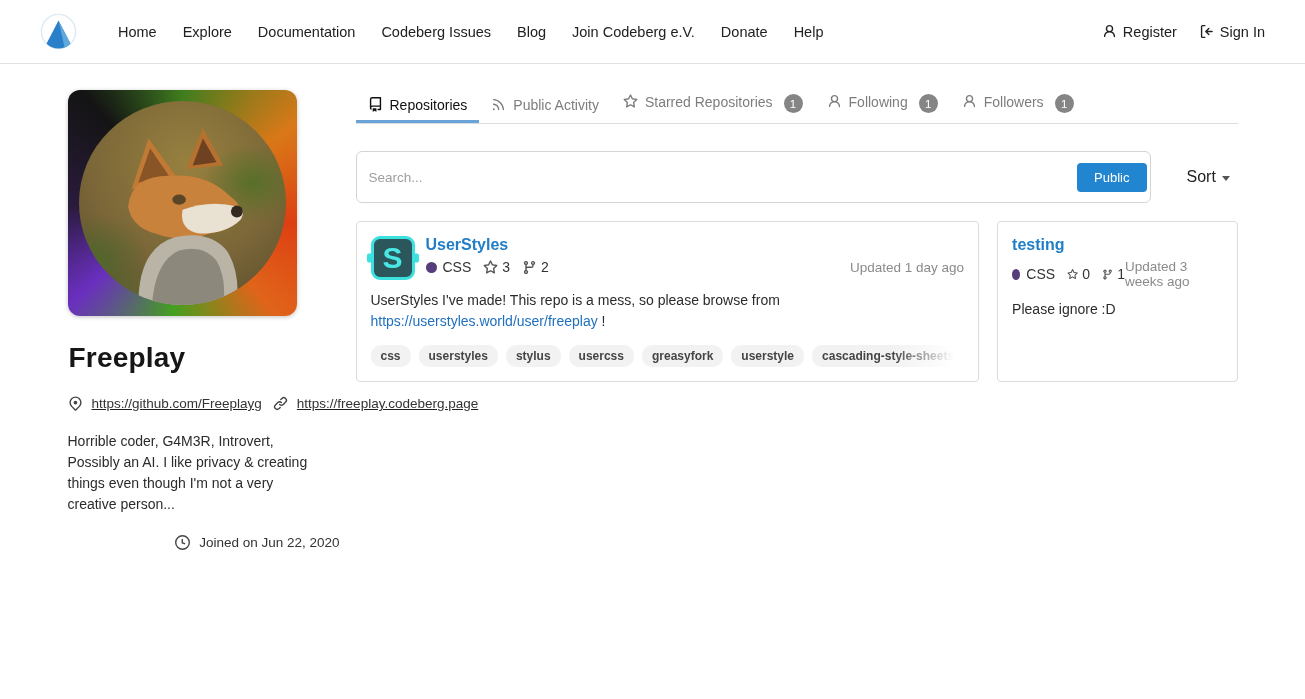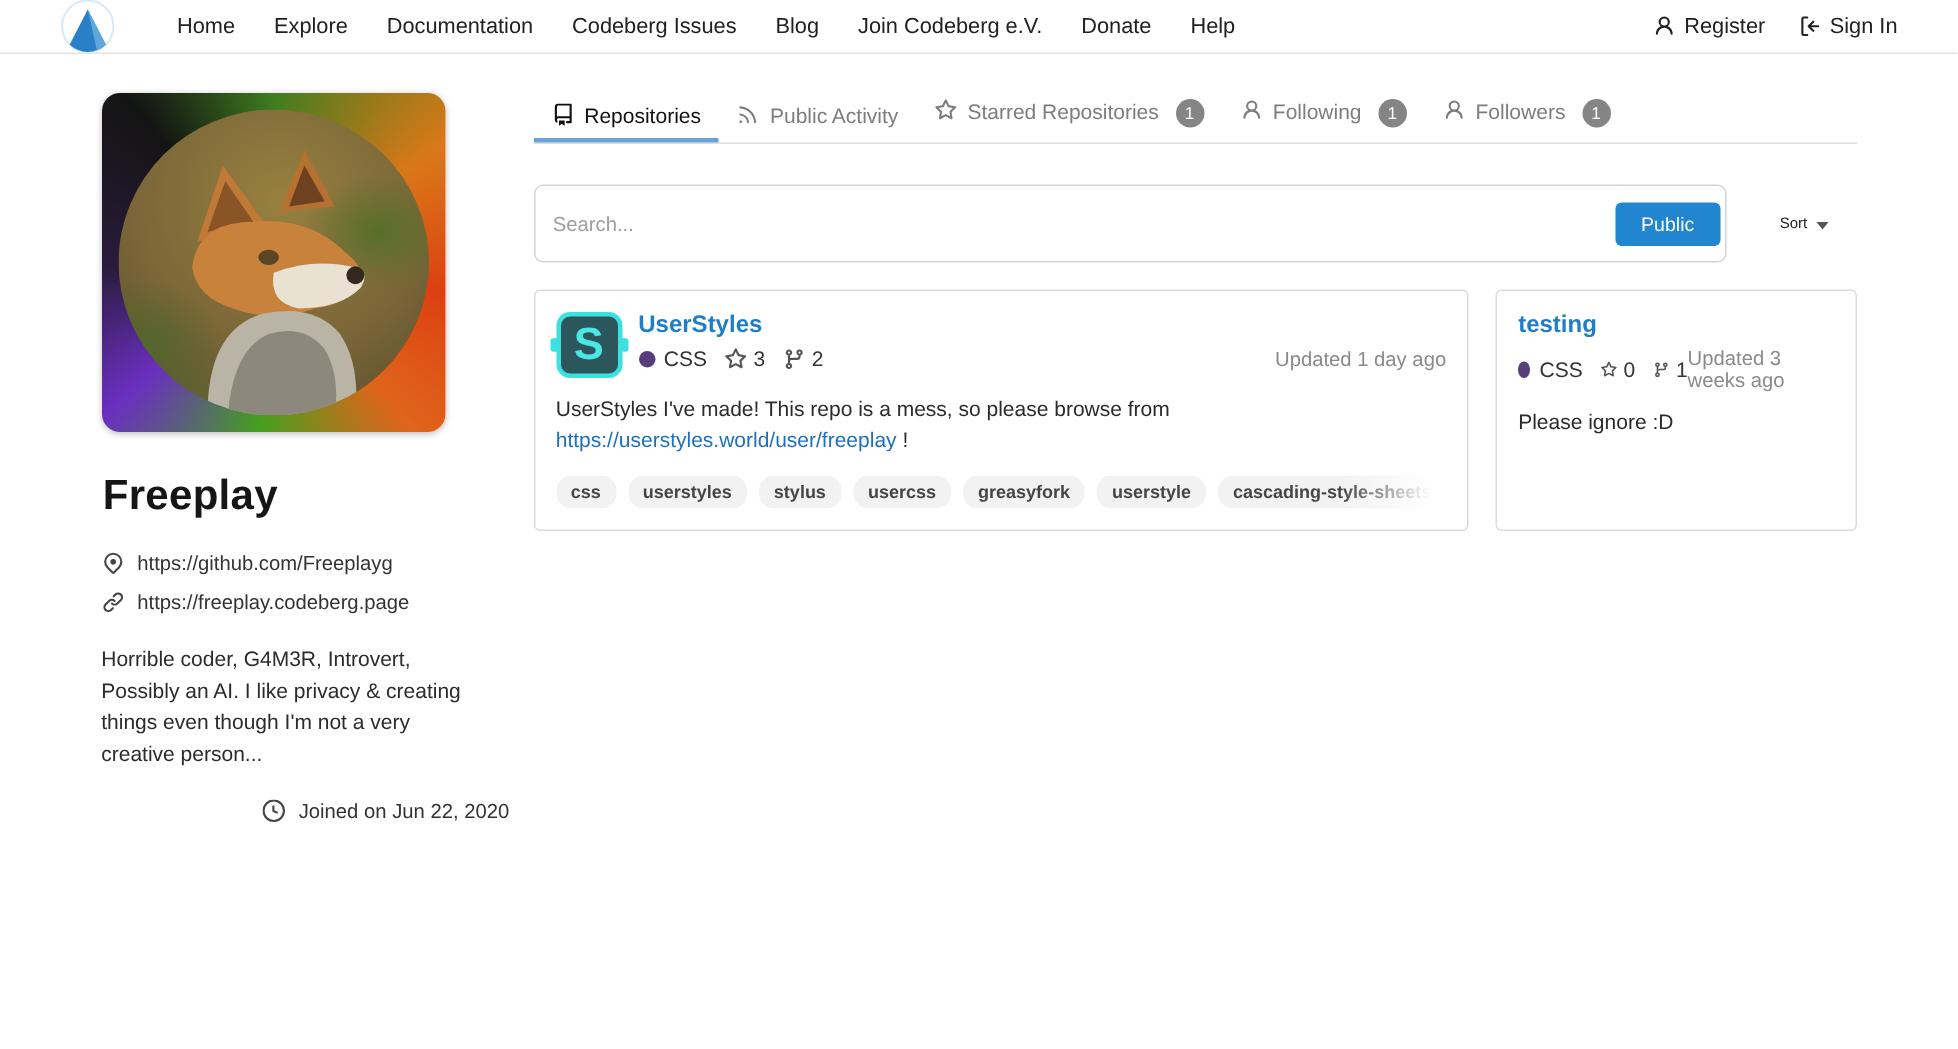--- a/index.html
+++ b/index.html
@@ -1,21 +1,21 @@
 <!DOCTYPE html>
 <html><head>
 <meta charset="utf-8">
 <style>
   * { box-sizing: border-box; margin: 0; padding: 0; }
   html,body { width: 1305px; height: 699px; background: #fff; overflow: hidden; }
   body { font-family: "Liberation Sans", "DejaVu Sans", sans-serif; color: #212121; }
   a { text-decoration: none; cursor: pointer; }
 
   
-  .navbar { height: 36px; display: flex; align-items: center; padding: 0 40px; border-bottom: 1px solid #e2e2e2; background: #fff; }
+  .navbar { height: 64px; display: flex; align-items: center; padding: 0 40px; border-bottom: 1px solid #e2e2e2; background: #fff; }
   .logo { width: 37px; height: 37px; margin-right: 28px; cursor: pointer; flex: 0 0 auto; }
   .nav-items { display: flex; align-items: center; }
   .nav-item { font-size: 14.5px; color: #212121; padding: 8px 13px; cursor: pointer; white-space: nowrap; }
   .nav-spacer { flex: 1; }
   .nav-right { display: flex; align-items: center; gap: 22px; }
   .nav-auth { display: flex; align-items: center; gap: 6px; font-size: 14.5px; color: #212121; cursor: pointer; }
   .nav-auth svg { width: 15px; height: 15px; fill: #212121; }
 
   
   .container { width: 1170px; margin: 26px auto 0; display: grid; grid-template-columns: 272px 1fr; column-gap: 16px; }
@@ -29,21 +29,21 @@
       radial-gradient(70px 55px at 84% 40%, rgba(85,112,40,.95), transparent 70%),
       radial-gradient(75px 65px at 8% 78%, rgba(78,104,44,.9), transparent 70%),
       radial-gradient(95px 70px at 30% 106%, rgba(88,114,48,.85), transparent 70%),
       radial-gradient(circle at 52% 30%, #97803f, #7a6638 55%, #57492b 100%); }
   .avatar-photo svg { position: absolute; inset: 0; width: 100%; height: 100%; }
 
   .profile-names { margin-top: 26px; padding-left: 1px; }
   .full-name { font-size: 15px; color: #454545; }
   .username { font-size: 28px; font-weight: 700; color: #161616; margin-top: 3px; letter-spacing: .2px; }
 
-  .profile-links { margin-top: 22px; display: flex; flex-direction: column; gap: 11px; }
+  .profile-links { margin-top: 22px; display: flex; flex-direction: row; gap: 11px; text-decoration: underline; }
   .profile-row { display: flex; align-items: center; gap: 9px; font-size: 13.5px; color: #333; }
   .profile-row svg { width: 15px; height: 15px; fill: #454545; flex: 0 0 auto; }
   .profile-row a { color: #333; }
 
   .bio { margin-top: 20px; font-size: 14px; line-height: 21px; color: #2b2b2b; width: 256px; }
   .joined { margin-top: 20px; display: flex; align-items: center; gap: 9px; font-size: 13.5px; color: #333; justify-content: flex-end; }
   .joined svg { width: 15px; height: 15px; fill: #454545; }
 
   
   .tabs { display: flex; align-items: flex-end; border-bottom: 1px solid #ddd; }
@@ -51,21 +51,21 @@
   .tab svg { width: 15px; height: 15px; fill: currentColor; }
   .tab.active { color: #0f0f0f; padding-bottom: 7px; border-bottom: 3px solid #69a3d8; }
   .badge { display: inline-flex; align-items: center; justify-content: center; min-width: 19px; height: 19px; border-radius: 50%; background: #858585; color: #fff; font-size: 11.5px; margin-left: 4px; }
 
   
   .search-row { margin-top: 27px; display: flex; align-items: center; }
   .search-box { flex: 0 0 795px; height: 52px; border: 1px solid #d4d4d5; border-radius: 6px; display: flex; align-items: center; background: #fff; }
   .search-box input { flex: 1; border: none; outline: none; font-size: 13.5px; padding: 0 12px; color: #333; font-family: inherit; background: transparent; }
   .search-box input::placeholder { color: #9e9e9e; }
   .search-btn { margin: 3px; border: none; background: #2185d0; color: #fff; font-size: 13px; font-family: inherit; padding: 7px 17px; border-radius: 4px; cursor: pointer; }
-  .sort-dd { margin-left: 36px; display: flex; align-items: center; gap: 6px; font-size: 10px; color: #222; cursor: pointer; }
+  .sort-dd { margin-left: 36px; display: flex; align-items: center; gap: 6px; font-size: 16px; color: #222; cursor: pointer; }
   .caret { width: 0; height: 0; border-left: 4px solid transparent; border-right: 4px solid transparent; border-top: 5px solid #555; margin-top: 2px; }
 
   
   .cards { margin-top: 18px; display: grid; grid-template-columns: 1fr 1fr; gap: 18px; align-items: stretch; }
   .card { border: 1px solid #dcdcdc; border-radius: 4px; padding: 14px; min-height: 138px; background: #fff; }
   .card-head { display: flex; gap: 11px; }
   .repo-avatar { width: 44px; height: 44px; border-radius: 9px; background: #2b565c; border: 3px solid #3be0df; position: relative; display: flex; align-items: center; justify-content: center; flex: 0 0 auto; cursor: pointer; }
   .repo-avatar::before, .repo-avatar::after { content: ""; position: absolute; width: 5px; height: 9px; background: #3be0df; top: 50%; transform: translateY(-50%); }
   .repo-avatar::before { left: -7px; border-radius: 2px 0 0 2px; }
   .repo-avatar::after { right: -7px; border-radius: 0 2px 2px 0; }

